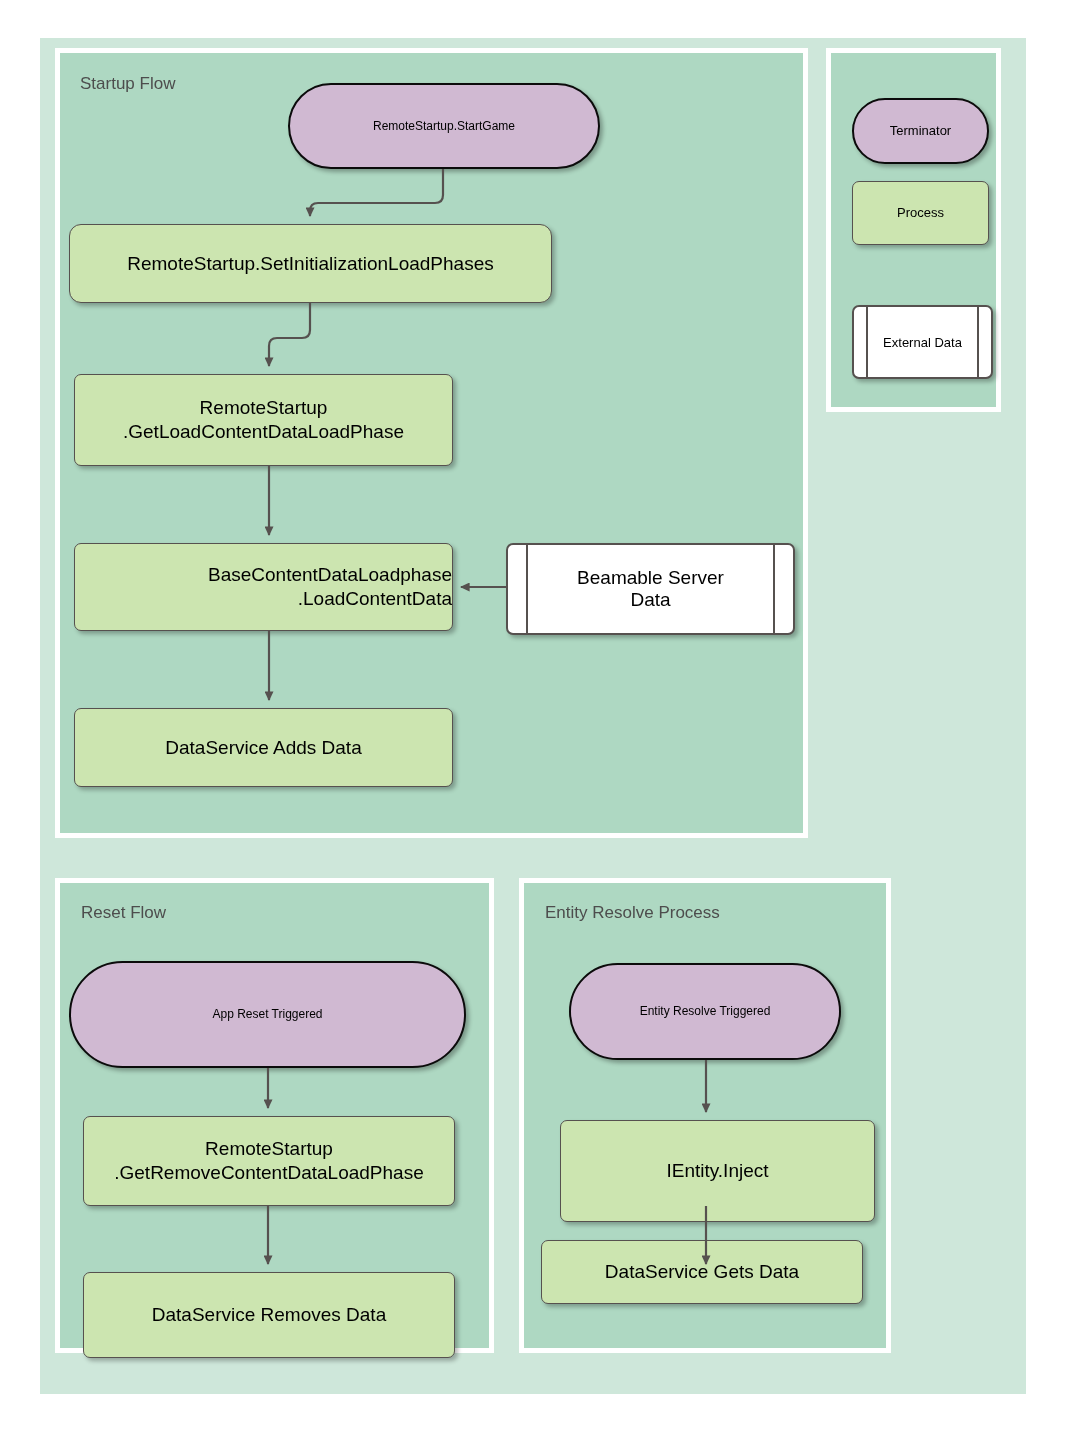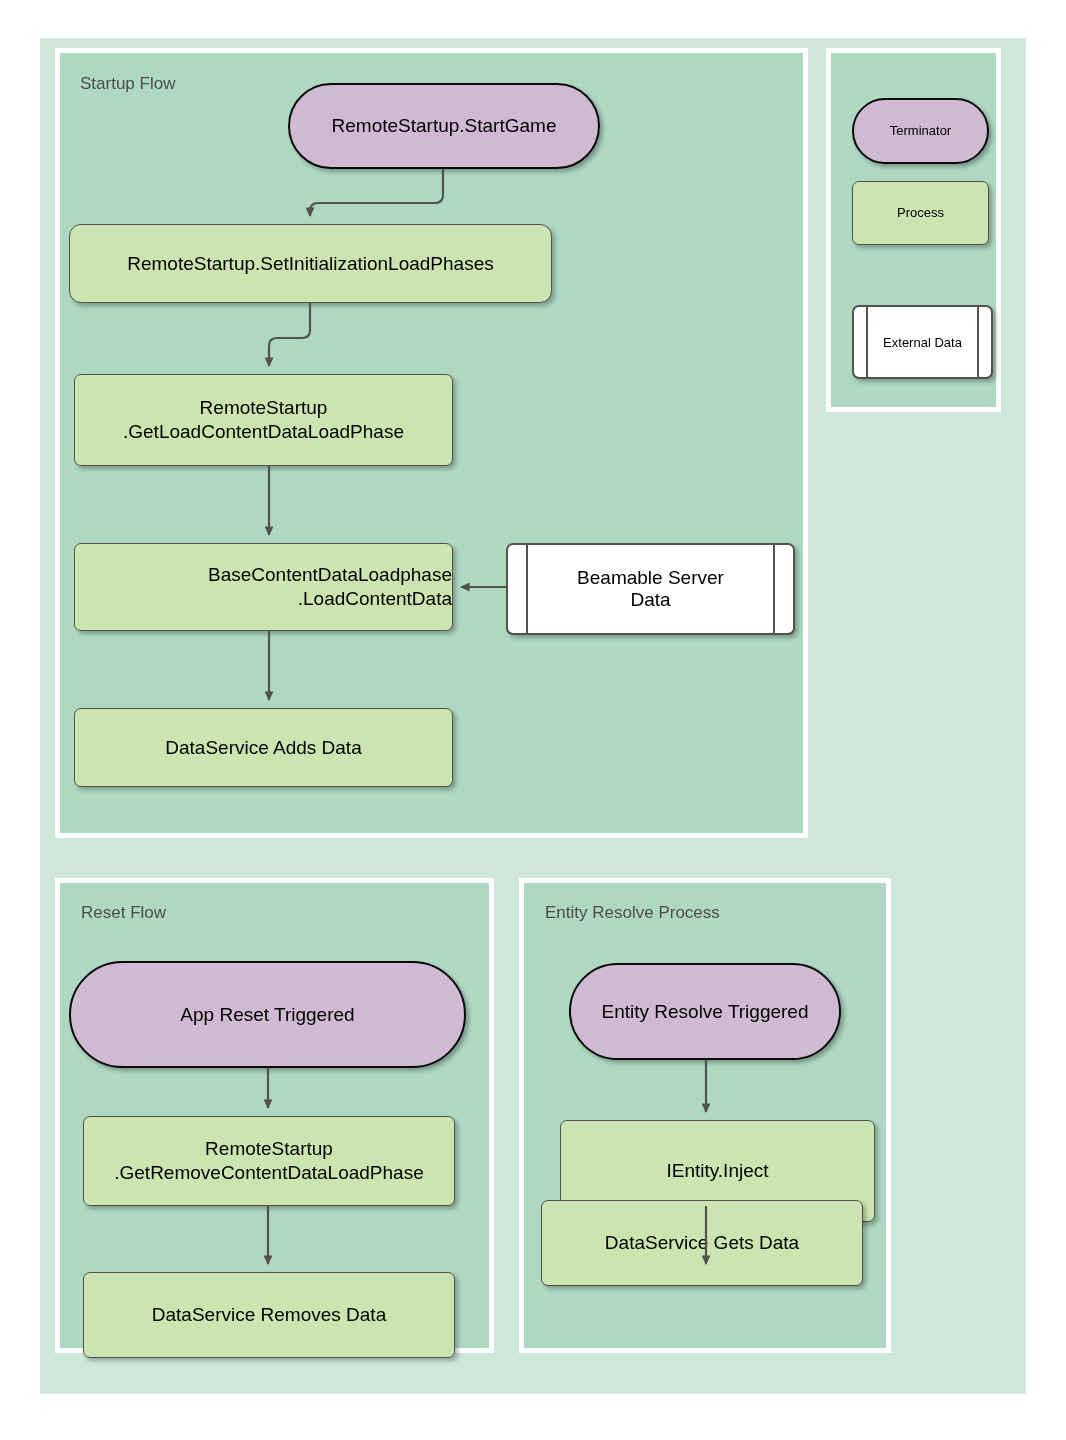--- a/index.html
+++ b/index.html
@@ -58,21 +58,21 @@
     background: #cce5b0;
     border: 1.6px solid #56514f;
     border-radius: 7px;
     box-shadow: 3px 3px 4px rgba(0,0,0,0.28);
     font-size: 19px;
   }
   .terminator {
     background: #d0b9d2;
     border: 2.4px solid #0b0b0b;
     box-shadow: 3px 3px 4px rgba(0,0,0,0.3);
-    font-size: 19px;
+    font-size: 12px;
   }
   .extdata {
     background: #ffffff;
     border: 2.6px solid #56514f;
     border-radius: 7px;
     box-shadow: 3px 3px 4px rgba(0,0,0,0.28);
     font-size: 19px;
     position: absolute;
   }
   .extdata .bar {
@@ -177,21 +177,21 @@
   <div class="panel-title" style="left:545px; top:903px;">Entity Resolve Process</div>
 
   <div class="node terminator" style="left:569px; top:963px; width:272px; height:97px; border-radius:49px;">
     <span class="lbl">Entity Resolve Triggered</span>
   </div>
 
   <div class="node process" style="left:548px; top:1120px; width:315px; height:102px;margin-left:12px;">
     <span class="lbl">IEntity.Inject</span>
   </div>
 
-  <div class="node process" style="left:541px; top:1200px; width:322px; height:86px;">
+  <div class="node process" style="left:541px; top:1240px; width:322px; height:64px;">
     <span class="lbl">DataService Gets Data</span>
   </div>
 
   <svg class="arrows" viewBox="0 0 1066 1440" xmlns="http://www.w3.org/2000/svg">
     <defs>
       <marker id="arrowhead" markerWidth="10" markerHeight="9" refX="8.6" refY="4.5" orient="auto" markerUnits="userSpaceOnUse">
         <path d="M0,0 L9.6,4.5 L0,9 Z" fill="#56514f"></path>
       </marker>
     </defs>
 

